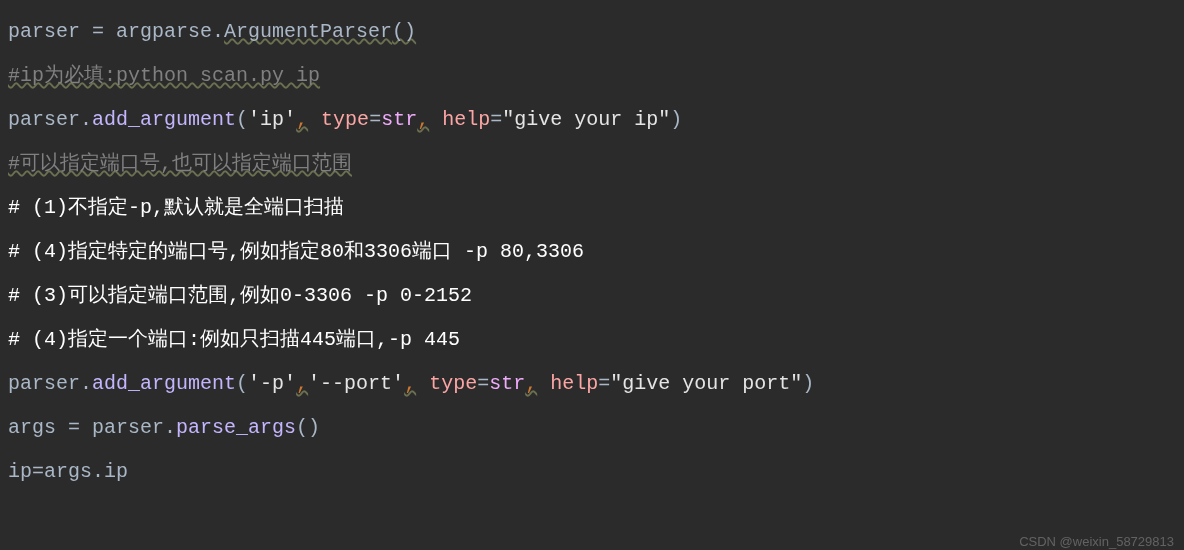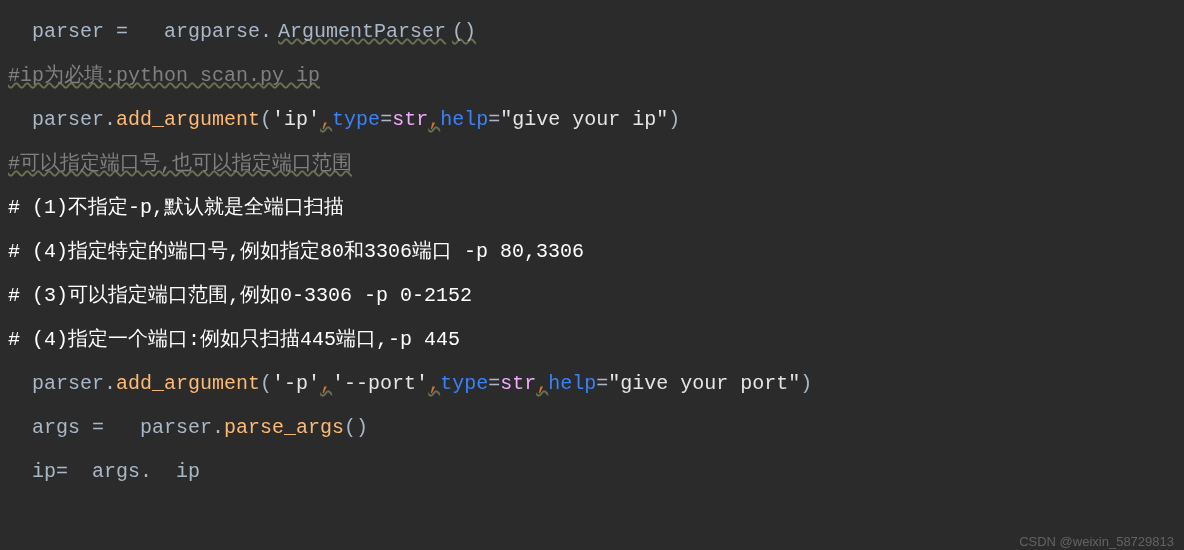--- a/index.html
+++ b/index.html
@@ -14,29 +14,29 @@
     height: 550px;
     overflow: hidden;
     position: relative;
   }
   pre {
     margin: 0;
     padding: 10px 8px;
     white-space: pre;
     font-family: inherit;
   }
-  .tok-kw   { color: #3b82f6; }  
-  .tok-id   { color: #a9b7c6; margin-left: 24px; }  
-  .tok-func { color: #fdba74; }  
+  .tok-kw   { color: #fca5a5; margin-left: 13px; }  
+  .tok-id   { color: #a9b7c6; }  
+  .tok-func { color: #c4b5fd; }  
   .tok-str  { color: #e5e5e5; }  
   .tok-op   { color: #a9b7c6; }
   .tok-builtin { color: #f0abfc; text-align: right; } 
   .tok-cmt  { color: #ffffff; }
   .tok-cmt-warn { color: #808080; text-decoration: underline wavy #6a7050; text-decoration-skip-ink: none; text-align: right; }
-  .tok-warn { text-decoration: underline wavy #6a7050; text-decoration-skip-ink: none; margin-left: 6px; }
+  .tok-warn { text-decoration: underline wavy #6a7050; text-decoration-skip-ink: none; }
   .tok-comma-warn { color: #cc7832; text-decoration: underline wavy #6a7050; text-decoration-skip-ink: none; }
   .watermark {
     position: absolute;
     bottom: 2px;
     right: 10px;
     font-size: 13px;
     color: rgba(200,200,200,0.35);
     font-family: Arial, sans-serif;
     line-height: 1;
   }

